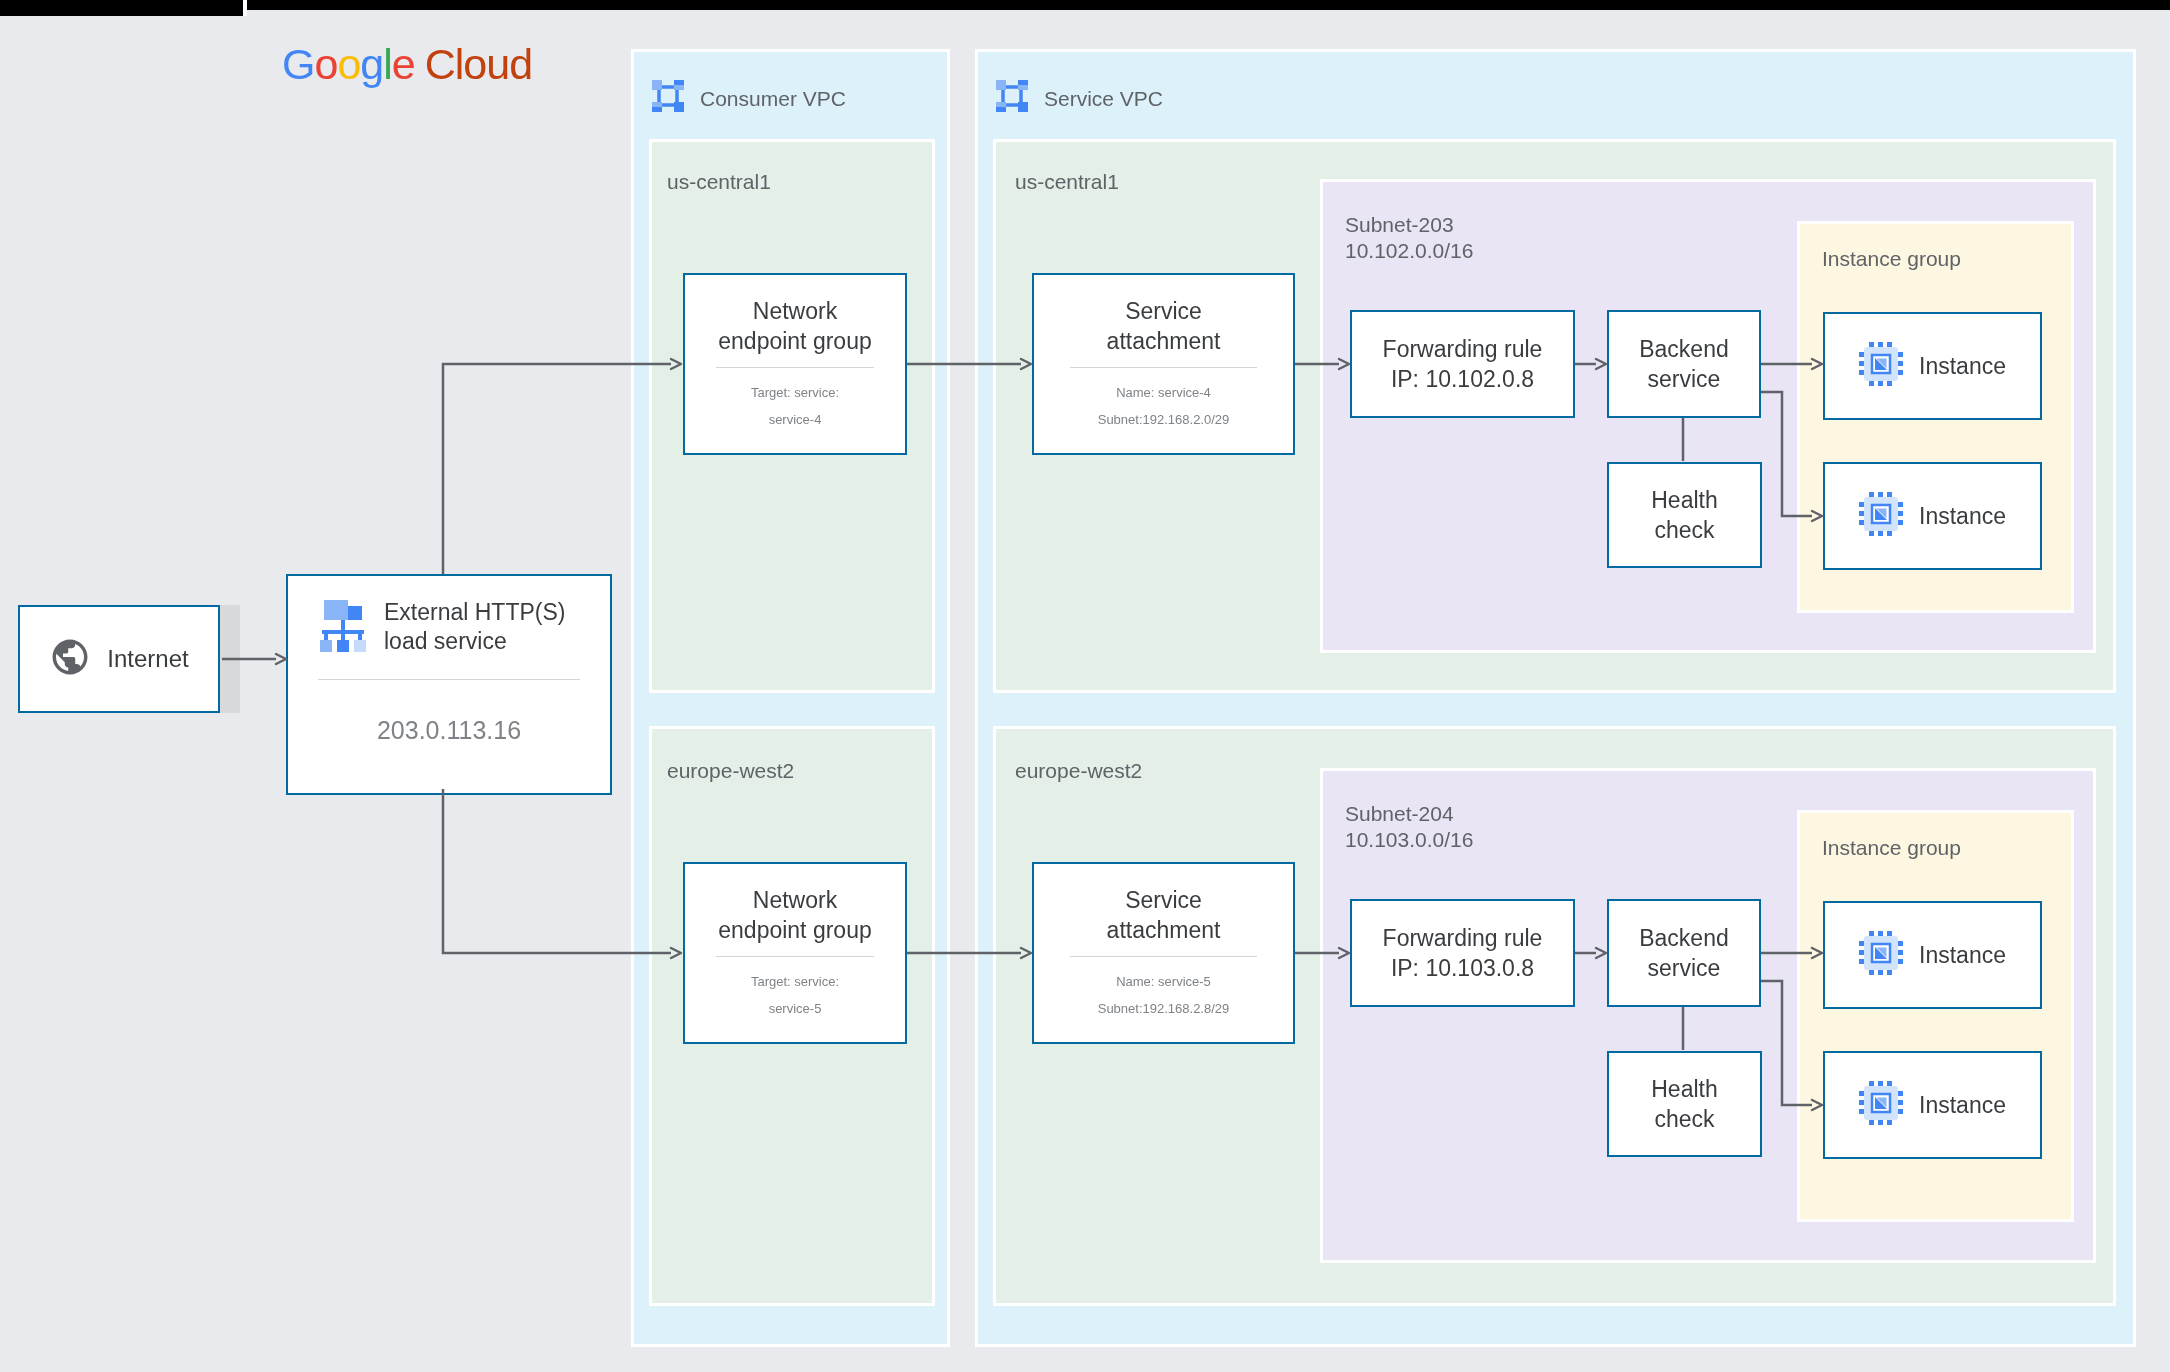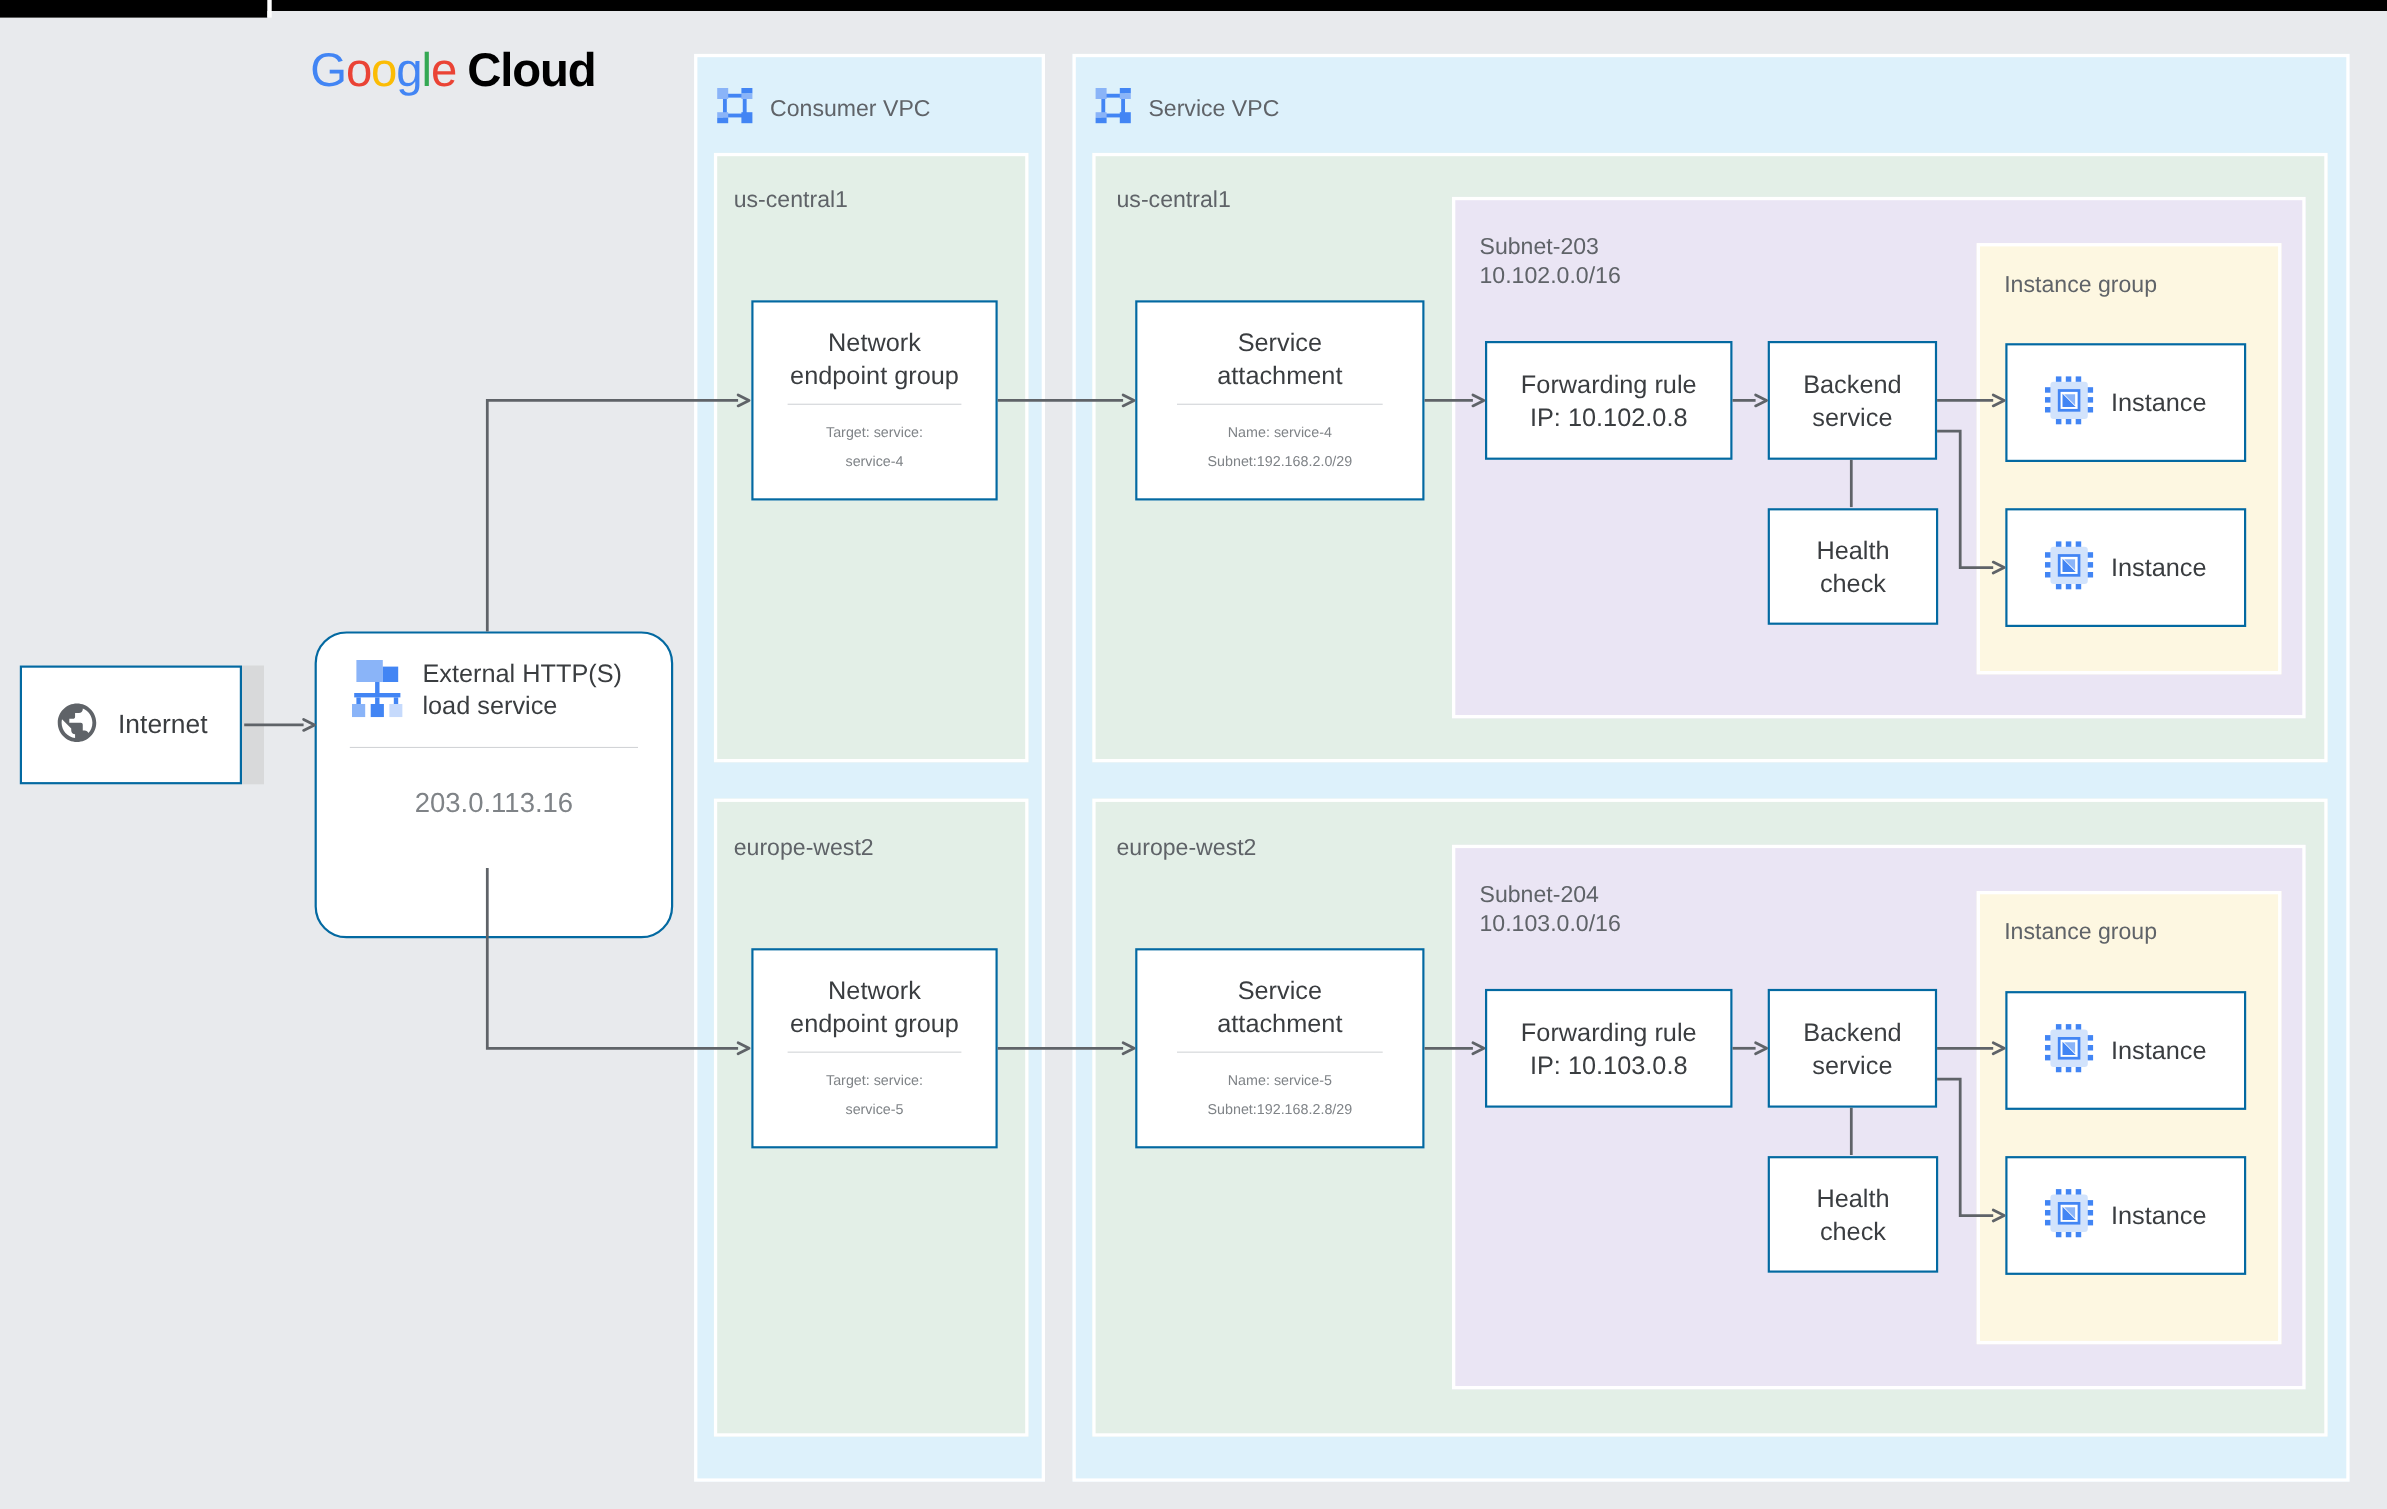--- a/index.html
+++ b/index.html
@@ -8,21 +8,21 @@
   .abs{position:absolute;}
 
   
   .topbar-line{left:0;top:0;width:2170px;height:10px;background:#000;}
   .topbar-block{left:0;top:0;width:243px;height:16px;background:#000;}
   .topbar-notch{left:243px;top:0;width:4px;height:16px;background:#fff;}
 
   
   .logo{left:282px;top:40px;font-size:43px;letter-spacing:-1px;font-weight:500;}
   .lg-b{color:#4285F4}.lg-r{color:#EA4335}.lg-y{color:#FBBC05}.lg-g{color:#34A853}
-  .lg-cloud{color:#000000;font-weight:700;margin-left:10px;}
+  .lg-cloud{color:#c2410c;font-weight:400;margin-left:10px;}
 
   
   .vpc{background:#ddf1fb;border:3px solid #ffffff;box-sizing:border-box;}
   .region{background:#e3efe7;border:3px solid #ffffff;box-sizing:border-box;}
   .subnet{background:#eae5f4;border:3px solid #ffffff;box-sizing:border-box;}
   .igroup{background:#fdf7e1;border:3px solid #ffffff;box-sizing:border-box;}
   .zone-label{color:#5f6368;font-size:21px;line-height:26px;}
   .vpc-header{display:flex;align-items:center;gap:15px;color:#5f6368;font-size:21px;}
 
   
@@ -117,21 +117,21 @@
   <div class="abs internet-shadow" style="left:38px;top:605px;width:202px;height:108px;"></div>
   <div class="abs card row-card" style="left:18px;top:605px;width:202px;height:108px;">
     <span>
       <svg width="42" height="42" viewBox="0 0 24 24">
           <path fill="#5f6368" d="M12 2C6.48 2 2 6.48 2 12s4.48 10 10 10 10-4.48 10-10S17.52 2 12 2zm-1 17.93c-3.95-.49-7-3.85-7-7.93 0-.62.08-1.21.21-1.79L9 15v1c0 1.1.9 2 2 2v1.93zm6.9-2.54c-.26-.81-1-1.39-1.9-1.39h-1v-3c0-.55-.45-1-1-1H8v-2h2c.55 0 1-.45 1-1V7h2c1.1 0 2-.9 2-2v-.41c2.93 1.19 5 4.06 5 7.41 0 2.08-.8 3.97-2.1 5.39z"></path>
         </svg>
     </span>
     <span class="card-title" style="font-size:24px;">Internet</span>
   </div>
 
-  <div class="abs card" style="left:286px;top:574px;width:326px;height:279px;display:block;border-radius:29px;">
+  <div class="abs card" style="left:286px;top:574px;width:326px;height:221px;display:block;">
     <div class="lb-row">
       <span>
         <svg width="46" height="54" viewBox="0 0 46 54">
           <rect x="4" y="2" width="24" height="20" fill="#8ab4f8"></rect>
           <rect x="28" y="8" width="14" height="14" fill="#4285f4"></rect>
           <rect x="21" y="22" width="4" height="10" fill="#4285f4"></rect>
           <rect x="2" y="32" width="42" height="4" fill="#4285f4"></rect>
           <rect x="4" y="36" width="4" height="6" fill="#4285f4"></rect>
           <rect x="21" y="36" width="4" height="6" fill="#4285f4"></rect>
           <rect x="38" y="36" width="4" height="6" fill="#4285f4"></rect>

